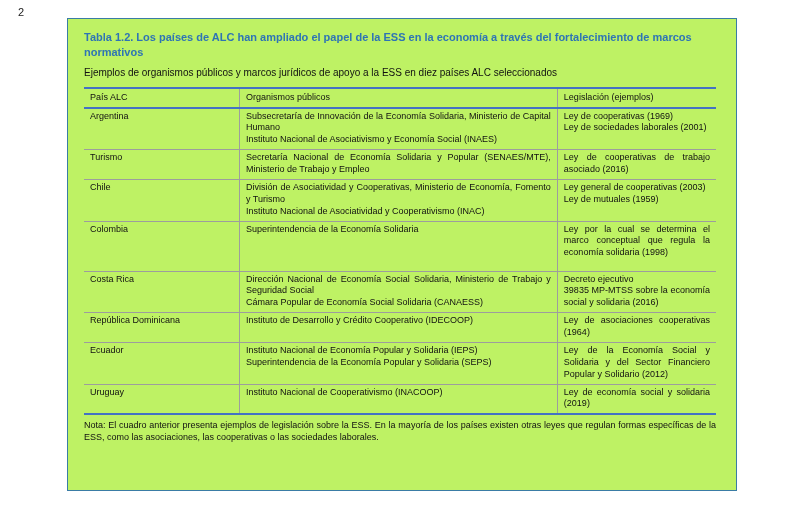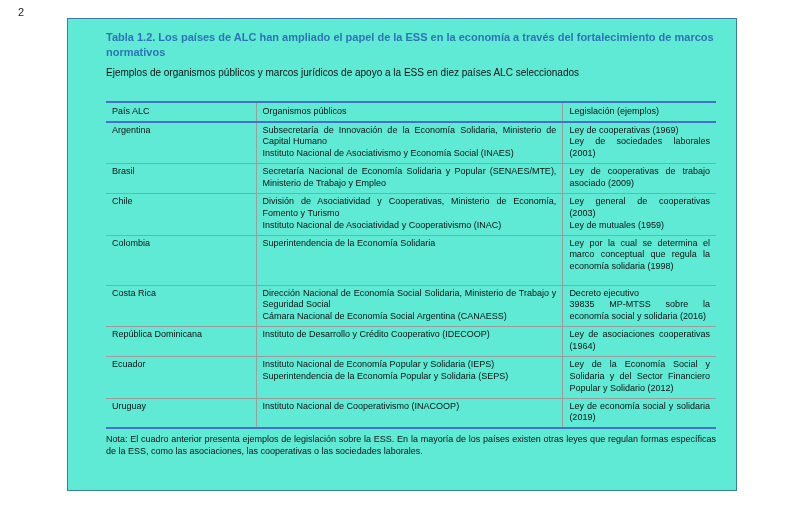--- a/index.html
+++ b/index.html
@@ -3,26 +3,26 @@
 <meta charset="utf-8">
 <style>
   * { margin:0; padding:0; box-sizing:border-box; }
   html,body { width:800px; height:509px; background:#ffffff; overflow:hidden;
               font-family:"Liberation Sans", sans-serif; color:#1a1a1a; }
   .page { position:relative; width:800px; height:509px; background:#fff; }
 
   .page-number { position:absolute; left:18px; top:6px; font-size:11px; color:#222; }
 
   .table-box { position:absolute; left:67px; top:18px; width:670px; height:473px;
-               border:1px solid #3a7ca5; background:#5eead4; padding:11px 20px 8px 38px;
+               border:1px solid #3a7ca5; background:#bef264; padding:11px 20px 8px 16px;
                overflow:hidden; }
 
   .box-title { color:#2e74b5; font-weight:bold; font-size:11px; line-height:1.35;
                margin-bottom:7px; }
-  .box-subtitle { font-size:10px; color:#111; margin-bottom:23px; }
+  .box-subtitle { font-size:10px; color:#111; margin-bottom:9px; }
 
   table.ess-table { width:100%; border-collapse:collapse;
                     border-top:2px solid #4472c4; border-bottom:2px solid #4472c4; }
   .ess-table th, .ess-table td { vertical-align:top; text-align:left;
                     font-size:9px; line-height:1.32; padding:2px 6px 3px 6px;
                     font-weight:normal; color:#111; }
   .ess-table th { border-bottom:2px solid #4472c4; padding-top:3px; padding-bottom:3px; }
   .ess-table th:not(:first-child), .ess-table td:not(:first-child) { border-left:1px solid #9d9d9d; }
   .ess-table tbody tr + tr td { border-top:1px solid #9d9d9d; }
   .ess-table tbody tr:nth-child(4) td { height:50px; }
@@ -64,26 +64,26 @@
             <td class="col-org">
               <div class="cell-line">Subsecretaría de Innovación de la Economía Solidaria, Ministerio de Capital Humano</div>
               <div class="cell-line">Instituto Nacional de Asociativismo y Economía Social (INAES)</div>
             </td>
             <td class="col-leg">
               <div class="cell-line">Ley de cooperativas (1969)</div>
               <div class="cell-line">Ley de sociedades laborales (2001)</div>
             </td>
           </tr>
           <tr>
-            <td class="col-country">Brasil</td>
+            <td class="col-country">Turismo</td>
             <td class="col-org">
               <div class="cell-line">Secretaría Nacional de Economía Solidaria y Popular (SENAES/MTE), Ministerio de Trabajo y Empleo</div>
             </td>
             <td class="col-leg">
-              <div class="cell-line">Ley de cooperativas de trabajo asociado (2009)</div>
+              <div class="cell-line">Ley de cooperativas de trabajo asociado (2016)</div>
             </td>
           </tr>
           <tr>
             <td class="col-country">Chile</td>
             <td class="col-org">
               <div class="cell-line">División de Asociatividad y Cooperativas, Ministerio de Economía, Fomento y Turismo</div>
               <div class="cell-line">Instituto Nacional de Asociatividad y Cooperativismo (INAC)</div>
             </td>
             <td class="col-leg">
               <div class="cell-line">Ley general de cooperativas (2003)</div>
@@ -96,21 +96,21 @@
               <div class="cell-line">Superintendencia de la Economía Solidaria</div>
             </td>
             <td class="col-leg">
               <div class="cell-line">Ley por la cual se determina el marco conceptual que regula la economía solidaria (1998)</div>
             </td>
           </tr>
           <tr>
             <td class="col-country">Costa Rica</td>
             <td class="col-org">
               <div class="cell-line">Dirección Nacional de Economía Social Solidaria, Ministerio de Trabajo y Seguridad Social</div>
-              <div class="cell-line">Cámara Nacional de Economía Social Argentina (CANAESS)</div>
+              <div class="cell-line">Cámara Popular de Economía Social Solidaria (CANAESS)</div>
             </td>
             <td class="col-leg">
               <div class="cell-line">Decreto ejecutivo</div>
               <div class="cell-line">39835 MP-MTSS sobre la economía social y solidaria (2016)</div>
             </td>
           </tr>
           <tr>
             <td class="col-country">República Dominicana</td>
             <td class="col-org">
               <div class="cell-line">Instituto de Desarrollo y Crédito Cooperativo (IDECOOP)</div>

